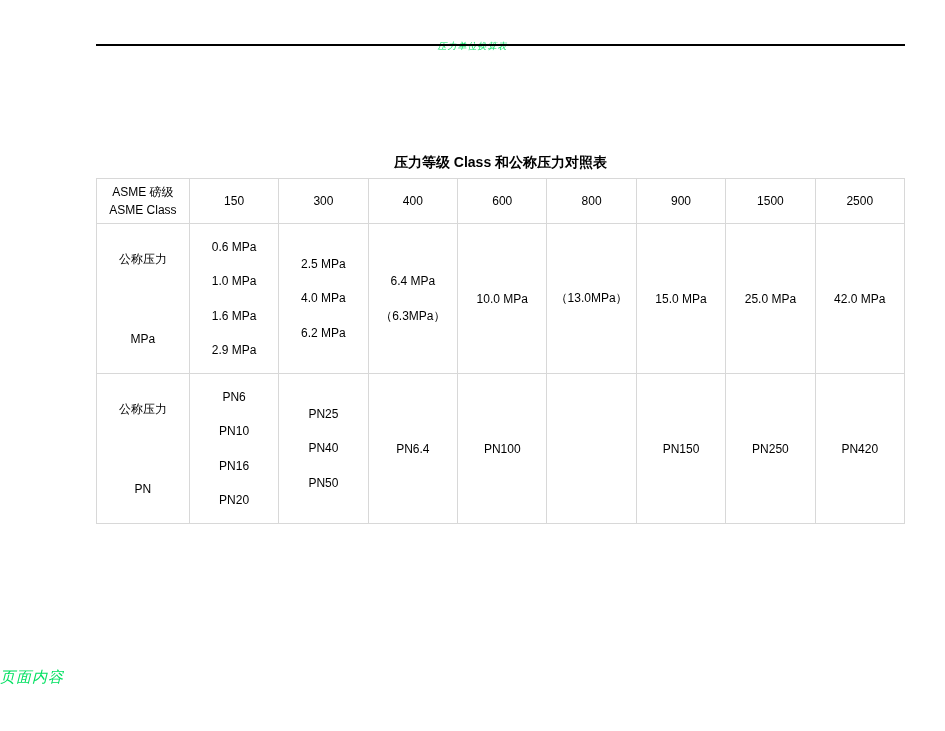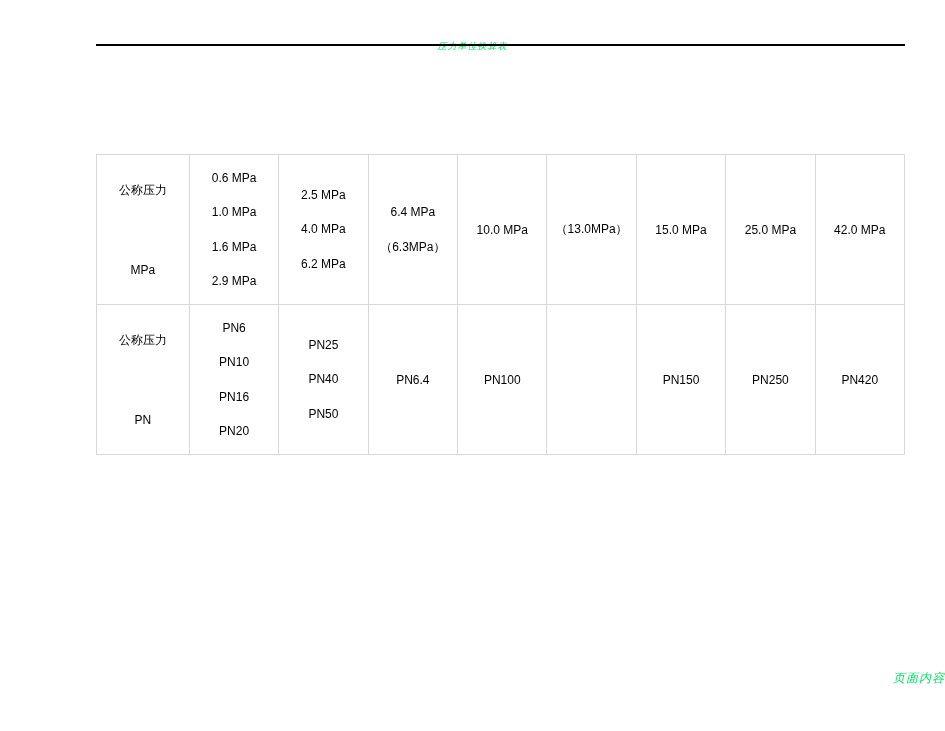--- a/index.html
+++ b/index.html
@@ -88,52 +88,69 @@
       justify-content: space-evenly;
       align-items: center;
       height: 100%;
       gap: 40px;
     }
     .bottom-footer {
       position: absolute;
       bottom: 44px;
       left: 0;
       right: 0;
-      text-align: right;
-      font-size: 12px;
+      text-align: left;
+      font-size: 15px;
       font-style: italic;
       color: #00e060;
       letter-spacing: 1px;
     }
     
     col.c0 { width: 11.5%; }
     col.cx { width: 11.07%; }
   </style>
 </head>
 <body>
 
 <div class="top-header">压力单位换算表</div>
 <div class="top-rule"></div>
 
 <div class="content-area">
+  <div class="table-title">压力等级 Class 和公称压力对照表</div>
 
   <table class="main">
     <colgroup>
       <col class="c0">
         <col class="cx">
         <col class="cx">
         <col class="cx">
         <col class="cx">
         <col class="cx">
         <col class="cx">
         <col class="cx">
         <col class="cx">
     </colgroup>
 
     <tbody>
+        <tr>
+      <th>
+        <div class="hdr-lines">
+          <span>ASME 磅级</span>
+          <span>ASME Class</span>
+        </div>
+      </th>
+      <th>150</th>
+      <th>300</th>
+      <th>400</th>
+      <th>600</th>
+      <th>800</th>
+      <th>900</th>
+      <th>1500</th>
+      <th>2500</th>
+    </tr>
 
     <tr class="body-row">
       <td>
         <div class="label-lines">
           <span>公称压力</span>
           <span>MPa</span>
         </div>
       </td>
       <td>
         <div class="cell-lines">

